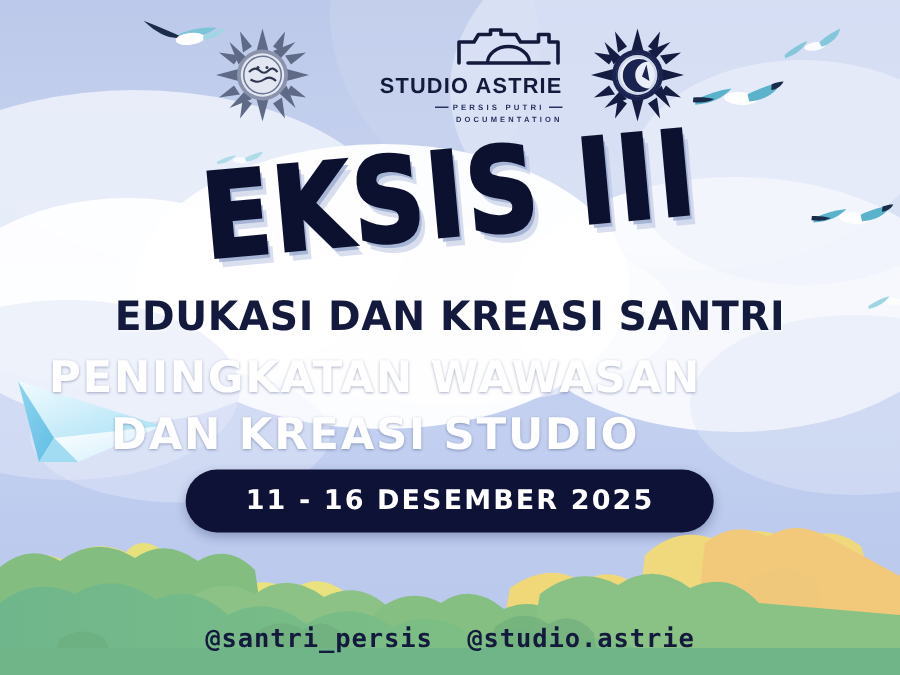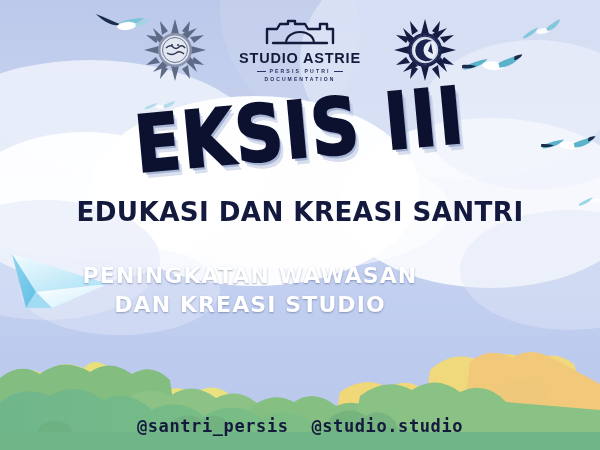--- a/index.html
+++ b/index.html
@@ -22,21 +22,21 @@
   .bird svg{display:block;overflow:visible;}
 
   
   .plane{position:absolute;left:8px;top:246px;}
 
   
   .logos{position:absolute;top:14px;left:0;width:600px;height:72px;
          display:flex;align-items:center;justify-content:center;gap:18px;}
   .emblem{position:relative;width:64px;height:64px;flex:0 0 auto;}
   .emblem svg{display:block;}
-  .studio{display:flex;flex-direction:column;align-items:center;justify-content:center;
+  .studio{display:flex;flex-direction:column;align-items:flex-end;justify-content:center;
           width:150px;color:#12163a;}
   .cam{margin-bottom:1px;}
   .studio-name{font-size:14.5px;font-weight:700;letter-spacing:.8px;line-height:1;color:#141a3c;}
   .studio-sub1{font-size:5.2px;font-weight:700;letter-spacing:2.1px;margin-top:3px;color:#2a3160;
                display:flex;align-items:center;gap:3px;}
   .studio-sub1 .dash{display:inline-block;width:9px;height:1px;background:#2a3160;}
   .studio-sub2{font-size:5px;font-weight:700;letter-spacing:2.1px;margin-top:2px;color:#2a3160;}
 
   
   .eksis{
@@ -58,23 +58,23 @@
     position:absolute;left:0;top:196px;width:600px;text-align:center;
     font-family:"DejaVu Sans",sans-serif;
     font-size:27px;font-weight:700;letter-spacing:.4px;
     color:#141a3e;
     transform:scaleX(.97);
     text-shadow:1px 1px 0 rgba(255,255,255,.35);
   }
 
   
   .sub2{
-    position:absolute;left:0;top:261px;width:500px;text-align:center;
+    position:absolute;left:0;top:232px;width:500px;text-align:center;
     font-family:"DejaVu Sans",sans-serif;
-    font-size:22px;font-weight:700;letter-spacing:1.1px;
+    font-size:29px;font-weight:700;letter-spacing:1.1px;
     color:#ffffff;line-height:1.32;
     text-shadow:0 1px 2px rgba(40,55,110,.40);
   }
 
   
   .pill{
     position:absolute;left:50%;top:313px;transform:translateX(-50%);
     background:#0e1236;border-radius:26px;
     padding:10px 40px 11px 40px;
     box-shadow:0 3px 7px rgba(30,40,90,.30);
@@ -286,20 +286,23 @@
     <span class="eksis-text">EKSIS III</span>
   </div>
 
   <div class="sub1">EDUKASI DAN KREASI SANTRI</div>
 
   <div class="sub2">
     <div>PENINGKATAN WAWASAN</div>
     <div>DAN KREASI STUDIO</div>
   </div>
 
+  <div class="pill">
+    <div class="pill-text">11 - 16 DESEMBER 2025</div>
+  </div>
 
   <div class="ground">
     <svg width="600" height="110" viewBox="0 0 600 110">
       <defs>
         <linearGradient id="gg" x1="0" y1="0" x2="1" y2="0">
           <stop offset="0%" stop-color="#6fb68c"></stop>
           <stop offset="50%" stop-color="#7cbe84"></stop>
           <stop offset="100%" stop-color="#7dbd85"></stop>
         </linearGradient>
       </defs>
@@ -322,16 +325,16 @@
       <path d="M170 82 q16 -12 32 -2 q14 -10 28 4 L240 110 L160 110 Z" fill="#6fae7d" opacity=".7"></path>
       <path d="M330 78 q18 -14 36 -2 q16 -10 30 6 L400 110 L320 110 Z" fill="#6fae7d" opacity=".65"></path>
       <path d="M40 86 q16 -10 30 0 L80 110 L30 110 Z" fill="#6aab7c" opacity=".55"></path>
 
       <rect x="0" y="92" width="600" height="18" fill="#6fb587"></rect>
     </svg>
   </div>
 
   <div class="handles">
     <span>@santri_persis</span>
-    <span>@studio.studio</span>
+    <span>@studio.astrie</span>
   </div>
 
 </div>
 
 </body></html>

